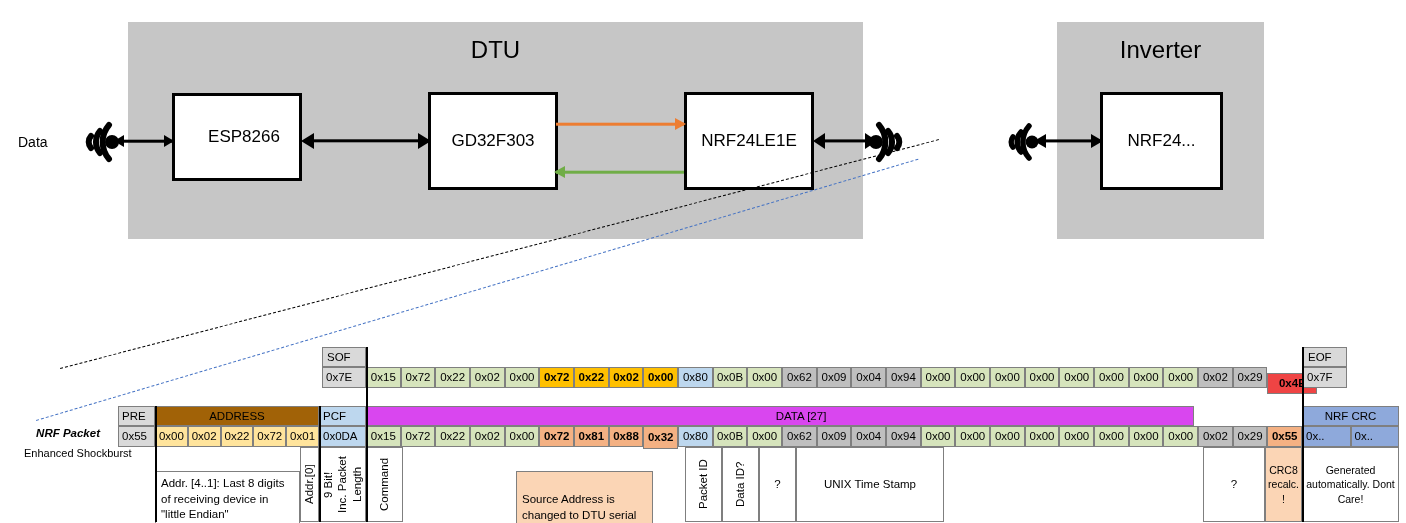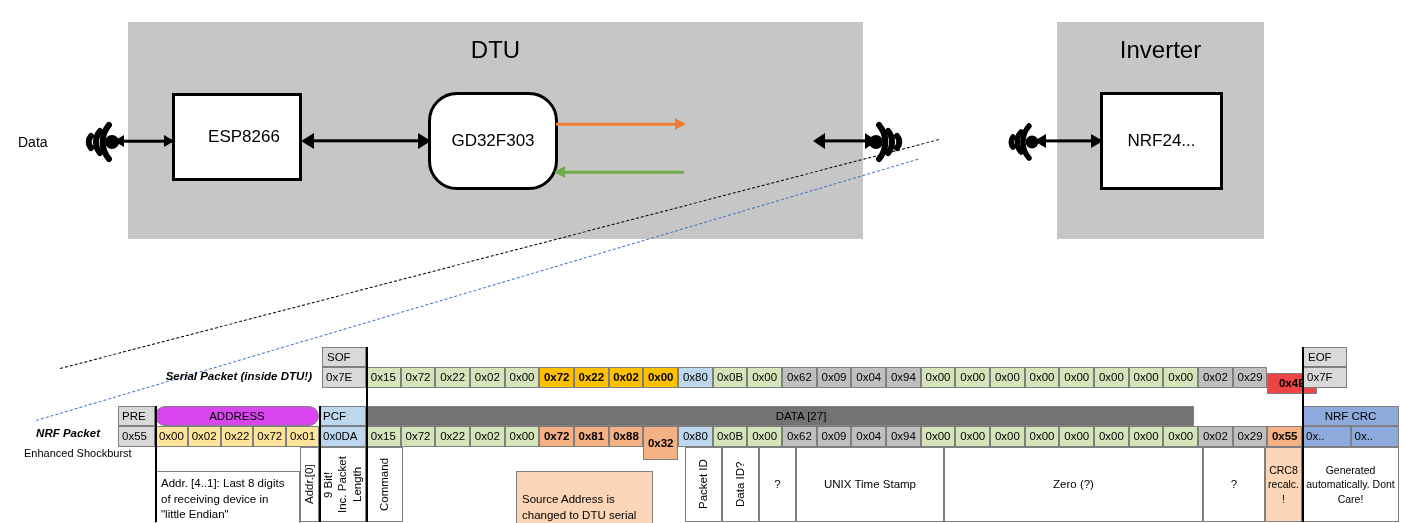--- a/index.html
+++ b/index.html
@@ -78,22 +78,25 @@
     <div class="enclosure-title">DTU</div>
   </div>
 
   <div class="enclosure" style="left:1057px;top:22px;width:207px;height:217px;">
     <div class="enclosure-title">Inverter</div>
   </div>
 
   <div class="chip" style="left:172px;top:93px;width:130px;height:88px;padding-left:14px;">
     <span>ESP8266</span>
   </div>
-  <div class="chip" style="left:428px;top:92px;width:130px;height:98px;border-radius:29px;">
+  <div class="chip" style="left:428px;top:92px;width:130px;height:98px;">
     <span>GD32F303</span>
+  </div>
+  <div class="chip" style="left:684px;top:92px;width:130px;height:98px;">
+    <span>NRF24LE1E</span>
   </div>
   <div class="chip" style="left:1100px;top:92px;width:123px;height:98px;">
     <span>NRF24...</span>
   </div>
 
   <div class="wifi-label" style="left:18px;top:134px;">Data</div>
   <svg class="wifi-icon" style="left:62px;top:111px;" width="60" height="62" viewBox="0 0 60 62">
     <g fill="none" stroke="#000" stroke-width="6" stroke-linecap="round">
       <path d="M47 14 A26 26 0 0 0 47 48"></path>
       <path d="M38 20 A17 17 0 0 0 38 42"></path>
@@ -167,21 +170,20 @@
   <div class="callout" style="left:60px;top:368px;width:908px;border-top-color:#000000;
               transform:rotate(-14.6deg);"></div>
 
   <div class="callout" style="left:36px;top:420px;width:920px;border-top-color:#4472C4;
               transform:rotate(-16.5deg);"></div>
 
 </div>
 
 <div id="packets">
 
-  <div class="row-label" style="left:0px;top:370px;width:312px;">Serial Packet (inside DTU!)</div>
 
   <div class="cell center" style="left:322px;top:347px;width:44px;height:20px;background:#D9D9D9;
               justify-content:flex-start;padding-left:4px;">SOF</div>
   <div class="cell" style="left:322px;top:367px;width:44px;height:21px;background:#D9D9D9;">0x7E</div>
 
   <div id="serial-bytes">
       <div class="cell center" style="left: 366px; top: 367px; width: 34.67px; height: 21px; background: rgb(214, 228, 188);">0x15</div>
       <div class="cell center" style="left: 400.67px; top: 367px; width: 34.67px; height: 21px; background: rgb(214, 228, 188);">0x72</div>
       <div class="cell center" style="left: 435.34px; top: 367px; width: 34.67px; height: 21px; background: rgb(214, 228, 188);">0x22</div>
       <div class="cell center" style="left: 470.01px; top: 367px; width: 34.67px; height: 21px; background: rgb(214, 228, 188);">0x02</div>
@@ -214,23 +216,23 @@
               justify-content:flex-start;padding-left:4px;">EOF</div>
   <div class="cell" style="left:1303px;top:367px;width:44px;height:21px;background:#D9D9D9;">0x7F</div>
 
   <div class="grp-divider" style="left:366px;top:347px;height:63px;"></div>
   <div class="grp-divider" style="left:1302px;top:347px;height:63px;"></div>
 
   <div class="row-label" style="left:0px;top:427px;width:100px;">NRF Packet</div>
   <div class="row-sublabel" style="left:0px;top:447px;width:106px;">Enhanced Shockburst</div>
 
   <div class="cell" style="left:118px;top:406px;width:37px;height:20px;background:#D9D9D9;">PRE</div>
-  <div class="cell center" style="left:155px;top:406px;width:164px;height:20px;background:#d946ef;border-radius:10px;">ADDRESS</div>
+  <div class="cell center" style="left:155px;top:406px;width:164px;height:20px;background:#a16207;">ADDRESS</div>
   <div class="cell" style="left:319px;top:406px;width:47px;height:20px;background:#BDD7EE;">PCF</div>
-  <div class="cell center" style="left:366px;top:406px;width:828px;height:20px;background:#737373;padding-left:42px;">DATA [27]</div>
+  <div class="cell center" style="left:366px;top:406px;width:828px;height:20px;background:#d946ef;padding-left:42px;">DATA [27]</div>
   <div class="cell center" style="left:1302px;top:406px;width:97px;height:20px;background:#8EA9DB;">NRF CRC</div>
 
   <div class="cell" style="left:118px;top:426px;width:37px;height:21px;background:#D9D9D9;">0x55</div>
   <div id="nrf-address-bytes">
       <div class="cell center" style="left: 155px; top: 426px; width: 32.8px; height: 21px; background: rgb(255, 228, 156);">0x00</div>
       <div class="cell center" style="left: 187.8px; top: 426px; width: 32.8px; height: 21px; background: rgb(255, 228, 156);">0x02</div>
       <div class="cell center" style="left: 220.6px; top: 426px; width: 32.8px; height: 21px; background: rgb(255, 228, 156);">0x22</div>
       <div class="cell center" style="left: 253.4px; top: 426px; width: 32.8px; height: 21px; background: rgb(255, 228, 156);">0x72</div>
       <div class="cell center" style="left: 286.2px; top: 426px; width: 32.8px; height: 21px; background: rgb(255, 228, 156);">0x01</div>
     </div>
@@ -238,21 +240,21 @@
 
   <div id="nrf-bytes">
       <div class="cell center" style="left: 366px; top: 426px; width: 34.67px; height: 21px; background: rgb(214, 228, 188);">0x15</div>
       <div class="cell center" style="left: 400.67px; top: 426px; width: 34.67px; height: 21px; background: rgb(214, 228, 188);">0x72</div>
       <div class="cell center" style="left: 435.34px; top: 426px; width: 34.67px; height: 21px; background: rgb(214, 228, 188);">0x22</div>
       <div class="cell center" style="left: 470.01px; top: 426px; width: 34.67px; height: 21px; background: rgb(214, 228, 188);">0x02</div>
       <div class="cell center" style="left: 504.68px; top: 426px; width: 34.67px; height: 21px; background: rgb(214, 228, 188);">0x00</div>
       <div class="cell center bold" style="left: 539.35px; top: 426px; width: 34.67px; height: 21px; background: rgb(244, 177, 131);">0x72</div>
       <div class="cell center bold" style="left: 574.02px; top: 426px; width: 34.67px; height: 21px; background: rgb(244, 177, 131);">0x81</div>
       <div class="cell center bold" style="left: 608.69px; top: 426px; width: 34.67px; height: 21px; background: rgb(244, 177, 131);">0x88</div>
-      <div class="cell center bold" style="left: 643.36px; top: 426px; width: 34.67px; height: 34px; background: rgb(244, 177, 131);">0x32</div>
+      <div class="cell center bold" style="left: 643.36px; top: 426px; width: 34.67px; height: 23px; background: rgb(244, 177, 131);">0x32</div>
       <div class="cell center" style="left: 678.03px; top: 426px; width: 34.67px; height: 21px; background: rgb(189, 215, 238);">0x80</div>
       <div class="cell center" style="left: 712.7px; top: 426px; width: 34.67px; height: 21px; background: rgb(214, 228, 188);">0x0B</div>
       <div class="cell center" style="left: 747.37px; top: 426px; width: 34.67px; height: 21px; background: rgb(214, 228, 188);">0x00</div>
       <div class="cell center" style="left: 782.04px; top: 426px; width: 34.67px; height: 21px; background: rgb(191, 191, 191);">0x62</div>
       <div class="cell center" style="left: 816.71px; top: 426px; width: 34.67px; height: 21px; background: rgb(191, 191, 191);">0x09</div>
       <div class="cell center" style="left: 851.38px; top: 426px; width: 34.67px; height: 21px; background: rgb(191, 191, 191);">0x04</div>
       <div class="cell center" style="left: 886.05px; top: 426px; width: 34.67px; height: 21px; background: rgb(191, 191, 191);">0x94</div>
       <div class="cell center" style="left: 920.72px; top: 426px; width: 34.67px; height: 21px; background: rgb(214, 228, 188);">0x00</div>
       <div class="cell center" style="left: 955.39px; top: 426px; width: 34.67px; height: 21px; background: rgb(214, 228, 188);">0x00</div>
       <div class="cell center" style="left: 990.06px; top: 426px; width: 34.67px; height: 21px; background: rgb(214, 228, 188);">0x00</div>
@@ -288,21 +290,20 @@
               justify-content:flex-start;text-align:left;padding:20px 5px;">Source Address is changed to DTU serial nr. in NRF!</div>
 
   <div class="cell desc vert" style="left:685px;top:447px;width:37px;height:75px;background:#fff;">Packet ID</div>
 
   <div class="cell desc vert" style="left:722px;top:447px;width:37px;height:75px;background:#fff;">Data ID?</div>
 
   <div class="cell desc" style="left:759px;top:447px;width:37px;height:75px;background:#fff;">?</div>
 
   <div class="cell desc" style="left:796px;top:447px;width:148px;height:75px;background:#fff;">UNIX Time Stamp</div>
 
-  <div class="cell desc" style="left:944px;top:447px;width:259px;height:75px;background:#fff;">Zero (?)</div>
 
   <div class="cell desc" style="left:1203px;top:447px;width:62px;height:75px;background:#fff;">?</div>
 
   <div class="cell desc" style="left:1265px;top:447px;width:37px;height:75px;background:#FBD5B5;
               font-size:10.5px;">CRC8 recalc. !</div>
 
   <div class="cell desc" style="left:1302px;top:447px;width:97px;height:75px;background:#fff;
               font-size:10.5px;">Generated automatically. Dont Care!</div>
 
   <div class="grp-divider" style="left:155px;top:406px;height:116px;"></div>

